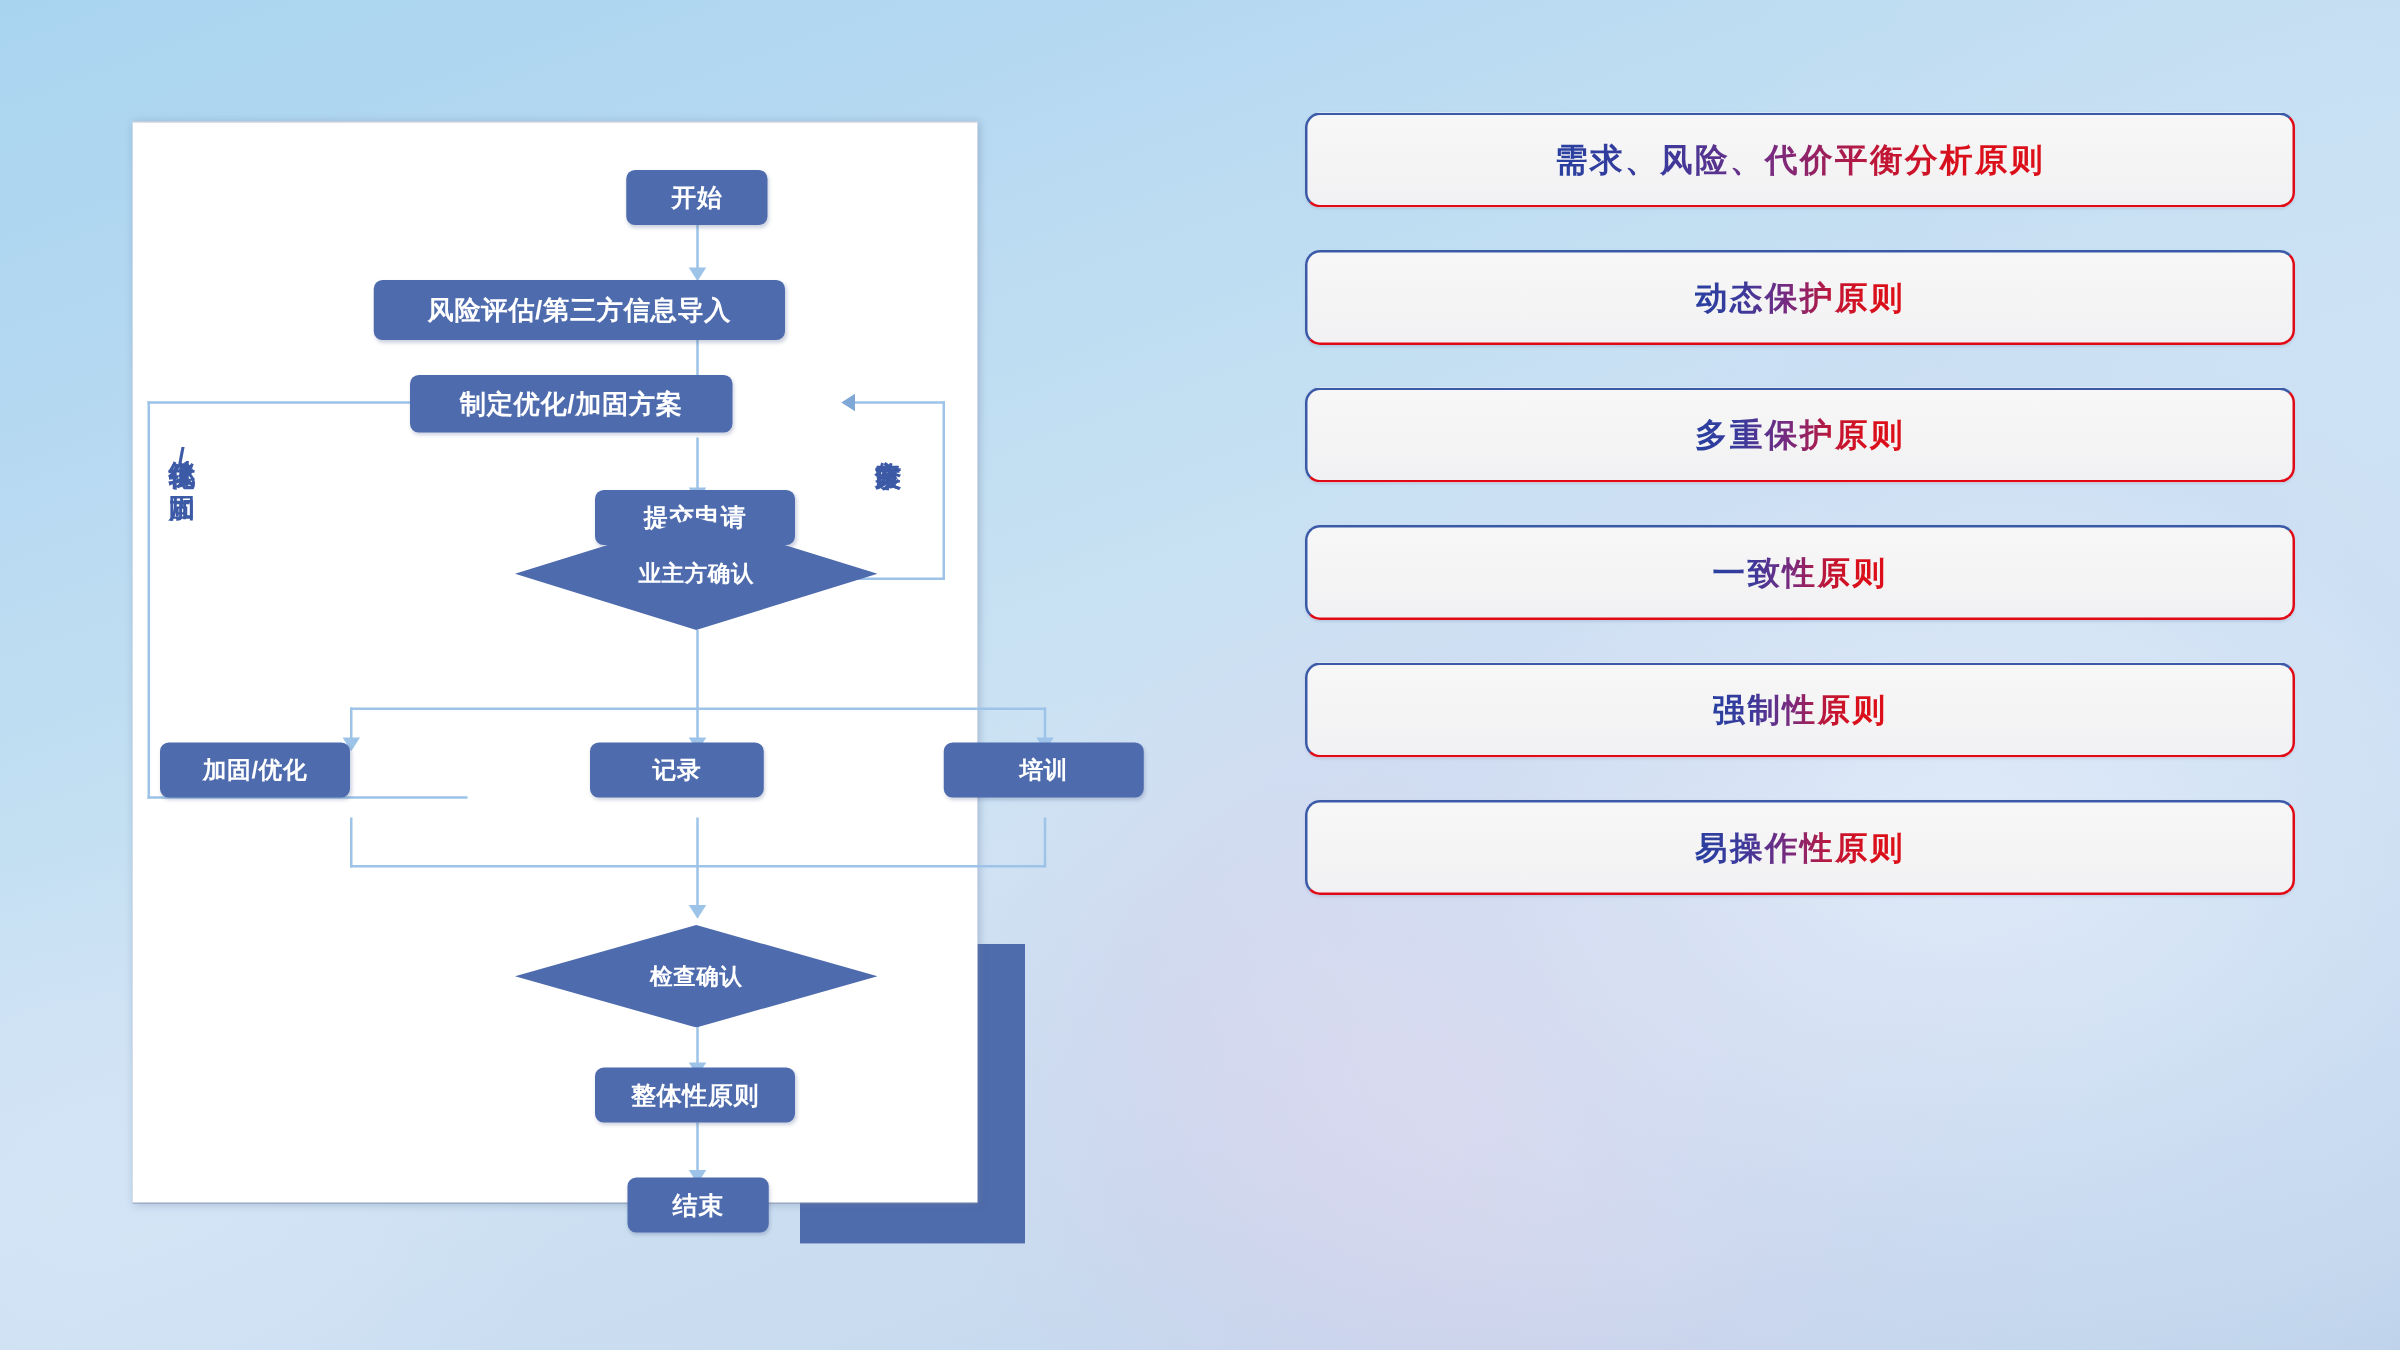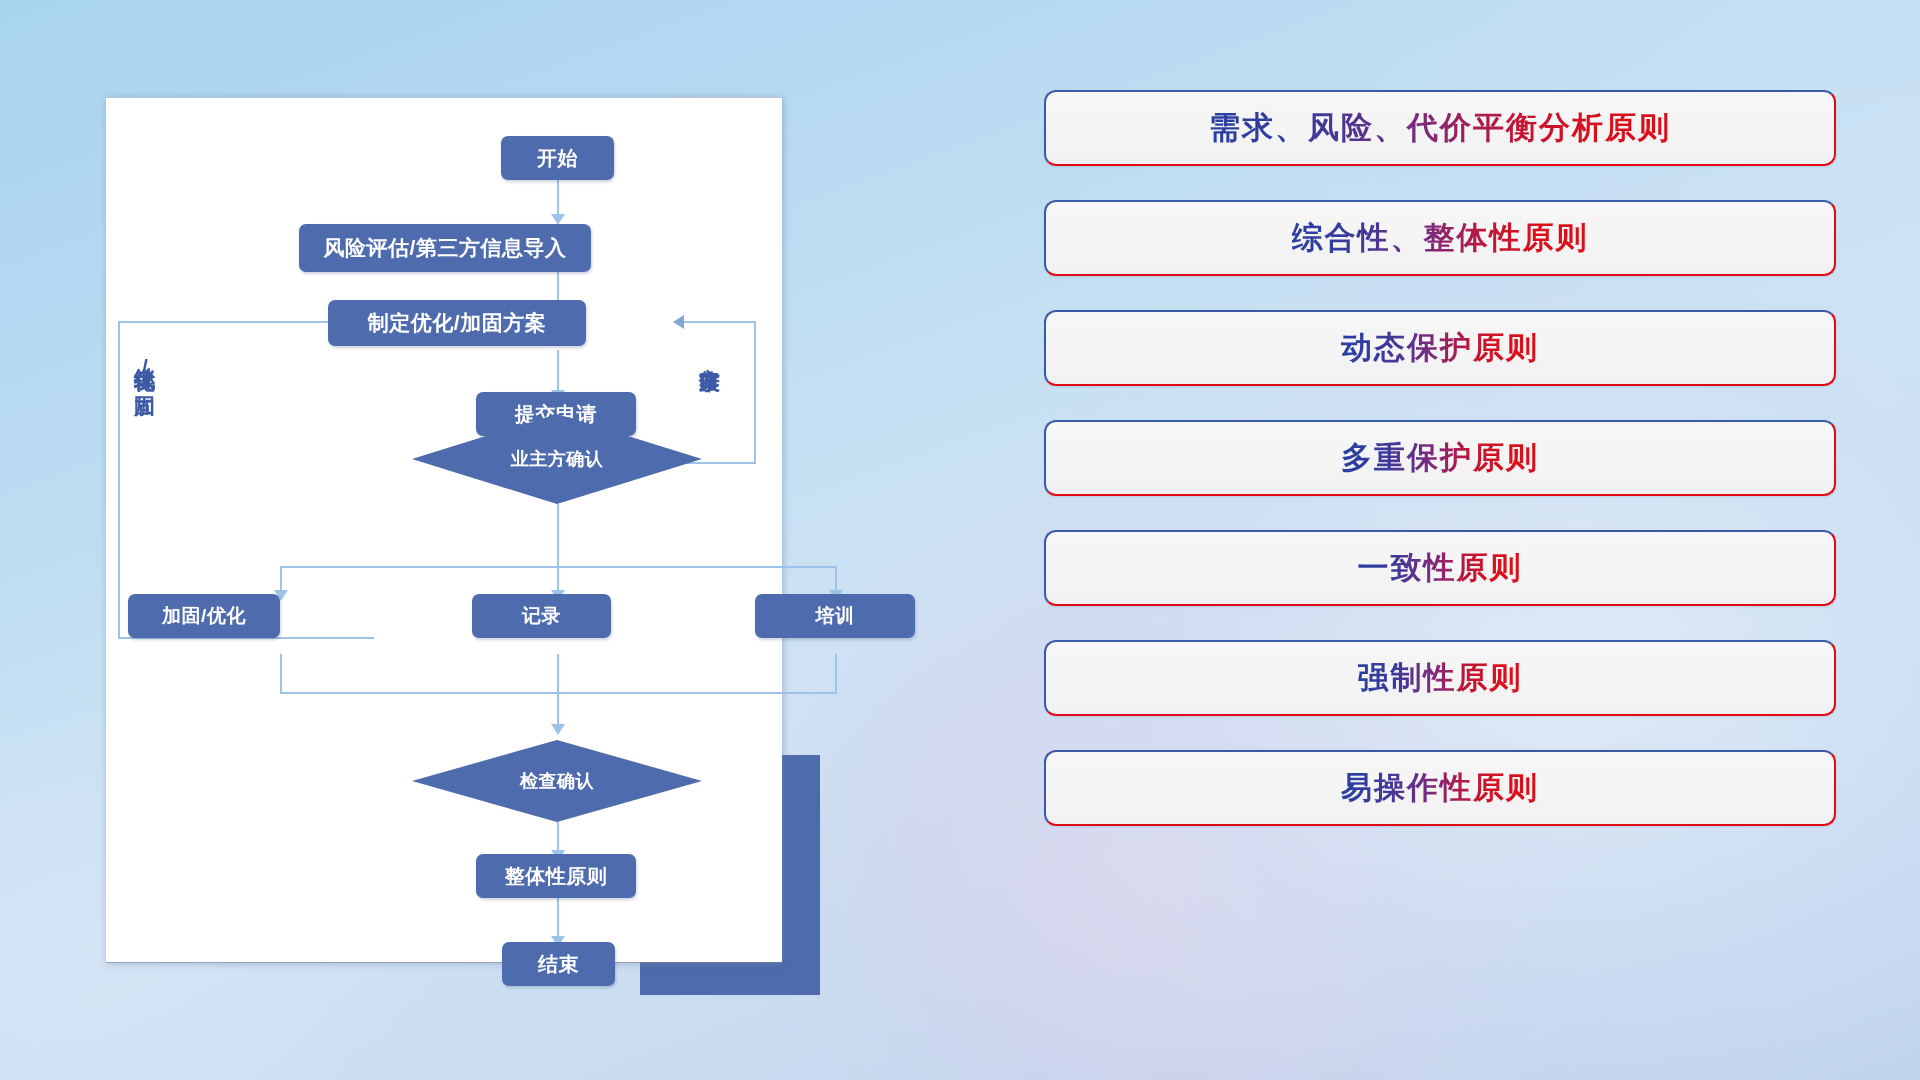--- a/index.html
+++ b/index.html
@@ -115,21 +115,21 @@
   }
   .principle::after{
     content:""; position:absolute; inset:0;
     border-radius:12px;
     border:2px solid transparent;
     border-bottom-color:#e00a16;
     border-right-color:#e00a16;
     pointer-events:none;
   }
   .principle .ptext{
-    font-size:31px; font-weight:bold; letter-spacing:2px;
+    font-size:26px; font-weight:bold; letter-spacing:2px;
     background: linear-gradient(90deg,#2840a0 0%, #3b3a9c 22%, #7a2a7e 45%, #c01636 66%, #d9101c 82%, #dd0e18 100%);
     -webkit-background-clip:text; background-clip:text;
     color:transparent; -webkit-text-fill-color:transparent;
   }
 </style>
 </head>
 <body>
 
 <div id="flow-accent"></div>
 
@@ -176,21 +176,21 @@
     <div class="ln lnv" style="left:451px; top:712px; height:44px;"></div>
     <div class="arrow down" style="left:445px; top:752px;"></div>
 
     <div class="ln lnv" style="left:451px; top:800px; height:42px;"></div>
     <div class="arrow down" style="left:445px; top:838px;"></div>
 
     <div class="node mid" style="left:395px; top:38px; width:113px; height:44px;">
       <span>开始</span>
     </div>
 
-    <div class="node big" style="left:193px; top:126px; width:292px; height:48px;">
+    <div class="node big" style="left:193px; top:126px; width:329px; height:48px;">
       <span>风险评估/第三方信息导入</span>
     </div>
 
     <div class="node big" style="left:222px; top:202px; width:258px; height:46px;">
       <span>制定优化/加固方案</span>
     </div>
 
     <div class="node mid" style="left:370px; top:294px; width:160px; height:44px;">
       <span>提交申请</span>
     </div>
@@ -232,23 +232,20 @@
   </div>
 </div>
 
 <div id="right-pane">
 
 
   <div class="principle">
     <span class="ptext">需求、风险、代价平衡分析原则</span>
   </div>
   <div class="principle">
-    <span class="ptext">综合性、整体性原则</span>
-  </div>
-  <div class="principle">
     <span class="ptext">动态保护原则</span>
   </div>
   <div class="principle">
     <span class="ptext">多重保护原则</span>
   </div>
   <div class="principle">
     <span class="ptext">一致性原则</span>
   </div>
   <div class="principle">
     <span class="ptext">强制性原则</span>

